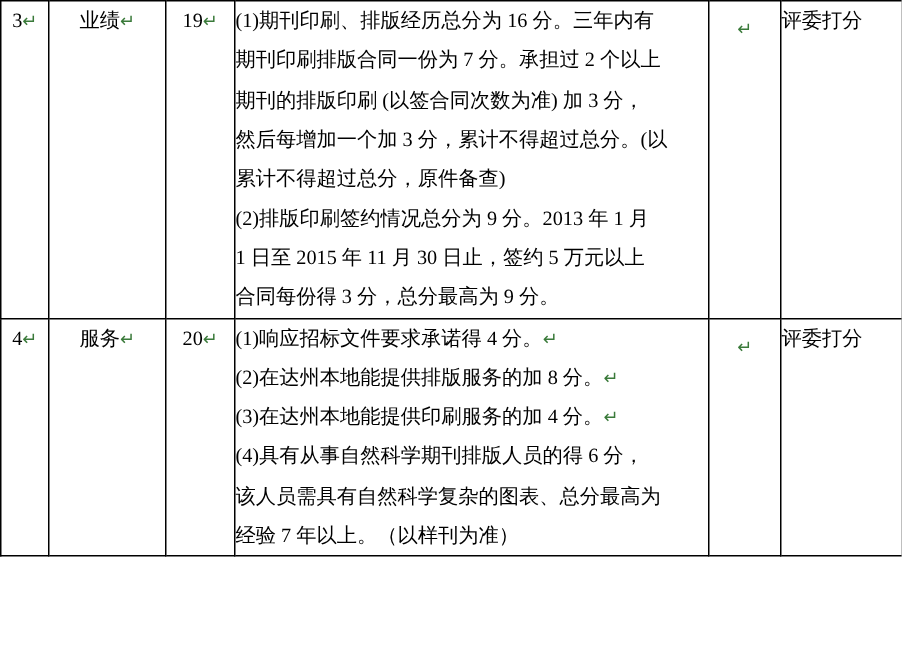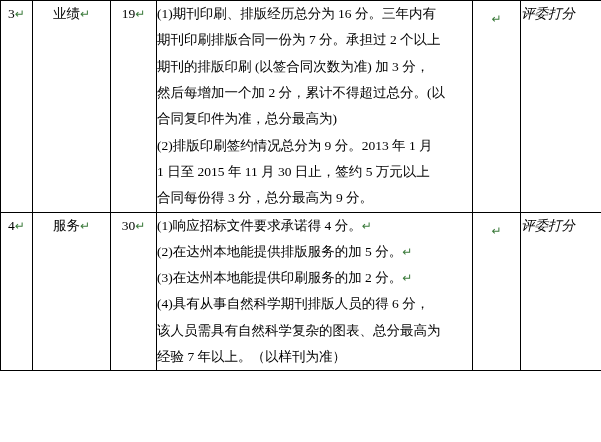--- a/index.html
+++ b/index.html
@@ -45,21 +45,20 @@
     padding-top: 7px;
   }
   .cell-crit {
     padding: 7px 9px 9px 9px;
     text-align: justify;
     text-justify: inter-ideograph;
   }
   .cell-method {
     text-align: left;
     padding: 7px 4px 0 6px;
-    font-style: italic;
   }
   .crit-line {
     margin: 0;
     padding: 0;
   }
   .pilcrow {
     color: #3a7a3a;
     font-family: "Liberation Sans", sans-serif;
     font-size: 12px;
     vertical-align: baseline;
@@ -94,47 +93,47 @@
         <td class="cell-center">
           <span>业绩</span><span class="pilcrow">↵</span>
         </td>
         <td class="cell-center">
           <span>19</span><span class="pilcrow">↵</span>
         </td>
         <td class="cell-crit">
           <p class="crit-line">(1)期刊印刷、排版经历总分为 16 分。三年内有</p>
           <p class="crit-line">期刊印刷排版合同一份为 7 分。承担过 2 个以上</p>
           <p class="crit-line">期刊的排版印刷 (以签合同次数为准) 加 3 分，</p>
-          <p class="crit-line">然后每增加一个加 2 分，累计不得超过总分。(以</p>
-          <p class="crit-line">合同复印件为准，总分最高为)</p>
+          <p class="crit-line">然后每增加一个加 3 分，累计不得超过总分。(以</p>
+          <p class="crit-line">累计不得超过总分，原件备查)</p>
           <p class="crit-line">(2)排版印刷签约情况总分为 9 分。2013 年 1 月</p>
           <p class="crit-line">1 日至 2015 年 11 月 30 日止，签约 5 万元以上</p>
           <p class="crit-line">合同每份得 3 分，总分最高为 9 分。</p>
         </td>
         <td>
           <span class="pilcrow-blank">↵</span>
         </td>
         <td class="cell-method">
           <span>评委打分</span>
         </td>
       </tr>
       <tr>
         <td class="cell-center">
           <span>4</span><span class="pilcrow">↵</span>
         </td>
         <td class="cell-center">
           <span>服务</span><span class="pilcrow">↵</span>
         </td>
         <td class="cell-center">
-          <span>30</span><span class="pilcrow">↵</span>
+          <span>20</span><span class="pilcrow">↵</span>
         </td>
         <td class="cell-crit">
           <p class="crit-line"><span>(1)响应招标文件要求承诺得 4 分。</span><span class="pilcrow">↵</span></p>
-          <p class="crit-line"><span>(2)在达州本地能提供排版服务的加 5 分。</span><span class="pilcrow">↵</span></p>
-          <p class="crit-line"><span>(3)在达州本地能提供印刷服务的加 2 分。</span><span class="pilcrow">↵</span></p>
+          <p class="crit-line"><span>(2)在达州本地能提供排版服务的加 8 分。</span><span class="pilcrow">↵</span></p>
+          <p class="crit-line"><span>(3)在达州本地能提供印刷服务的加 4 分。</span><span class="pilcrow">↵</span></p>
           <p class="crit-line">(4)具有从事自然科学期刊排版人员的得 6 分，</p>
           <p class="crit-line">该人员需具有自然科学复杂的图表、总分最高为</p>
           <p class="crit-line">经验 7 年以上。（以样刊为准）</p>
         </td>
         <td>
           <span class="pilcrow-blank">↵</span>
         </td>
         <td class="cell-method">
           <span>评委打分</span>
         </td>

